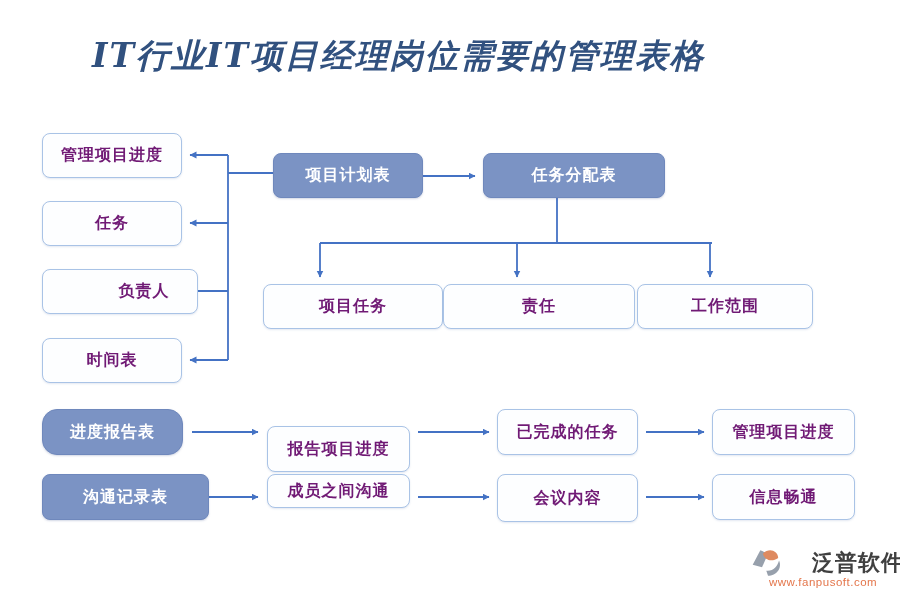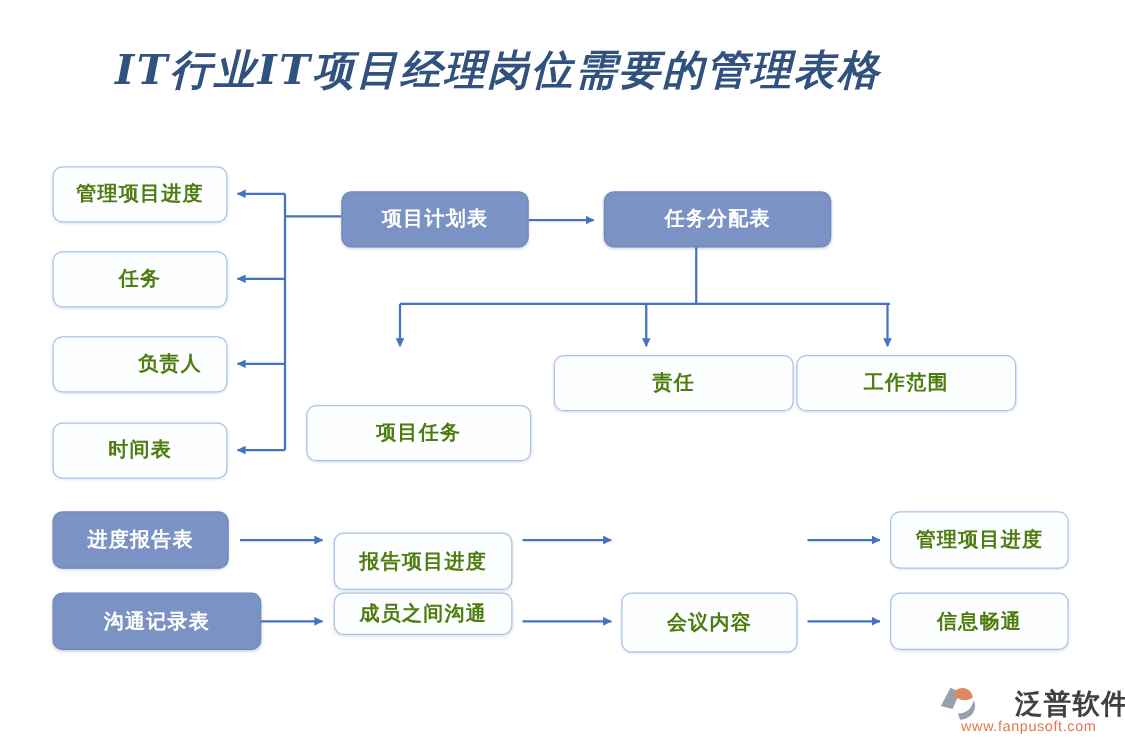--- a/index.html
+++ b/index.html
@@ -31,21 +31,21 @@
     border-radius:8px;
     font-weight:bold;
     font-size:16px;
     z-index:2;
     box-sizing:border-box;
     letter-spacing:1px;
   }
   .node.outline{
     background:#FDFEFF;
     border:1.5px solid #A9C3E6;
-    color:#4d7c0f;
+    color:#701a75;
     box-shadow:0 1px 2px rgba(100,130,180,0.18);
   }
   .node.filled{
     background:#7B93C4;
     border:1px solid #6F88BC;
     color:#ffffff;
     box-shadow:0 1px 2px rgba(80,100,150,0.25);
   }
   .footer{
     position:absolute;
@@ -111,32 +111,33 @@
       <path d="M646 432 L704 432" marker-end="url(#arr)"></path>
 
       <path d="M192 497 L258 497" marker-end="url(#arr)"></path>
       <path d="M418 497 L489 497" marker-end="url(#arr)"></path>
       <path d="M646 497 L704 497" marker-end="url(#arr)"></path>
     </g>
   </svg>
 
   <div class="node outline" style="left:42px;top:133px;width:140px;height:45px;">管理项目进度</div>
   <div class="node outline" style="left:42px;top:201px;width:140px;height:45px;">任务</div>
-  <div class="node outline" style="left:42px;top:269px;width:140px;height:45px;padding-left:48px;">负责人</div>
+  <div class="node outline" style="left:42px;top:269px;width:156px;height:45px;padding-left:48px;">负责人</div>
   <div class="node outline" style="left:42px;top:338px;width:140px;height:45px;">时间表</div>
 
   <div class="node filled" style="left:273px;top:153px;width:150px;height:45px;">项目计划表</div>
   <div class="node filled" style="left:483px;top:153px;width:182px;height:45px;">任务分配表</div>
 
-  <div class="node outline" style="left:245px;top:284px;width:180px;height:45px;margin-top:40px;">项目任务</div>
+  <div class="node outline" style="left:263px;top:284px;width:180px;height:45px;">项目任务</div>
   <div class="node outline" style="left:443px;top:284px;width:192px;height:45px;">责任</div>
   <div class="node outline" style="left:637px;top:284px;width:176px;height:45px;">工作范围</div>
 
-  <div class="node filled" style="left:42px;top:409px;width:141px;height:46px;">进度报告表</div>
+  <div class="node filled" style="left:42px;top:409px;width:141px;height:46px;border-radius:15px;">进度报告表</div>
   <div class="node outline" style="left:267px;top:426px;width:143px;height:46px;">报告项目进度</div>
+  <div class="node outline" style="left:497px;top:409px;width:141px;height:46px;">已完成的任务</div>
   <div class="node outline" style="left:712px;top:409px;width:143px;height:46px;">管理项目进度</div>
 
   <div class="node filled" style="left:42px;top:474px;width:167px;height:46px;">沟通记录表</div>
   <div class="node outline" style="left:267px;top:474px;width:143px;height:34px;">成员之间沟通</div>
   <div class="node outline" style="left:497px;top:474px;width:141px;height:48px;">会议内容</div>
   <div class="node outline" style="left:712px;top:474px;width:143px;height:46px;">信息畅通</div>
 
   <div class="footer">
     <div class="brandrow">
       <svg class="logo-icon" viewBox="0 0 40 40" xmlns="http://www.w3.org/2000/svg">

